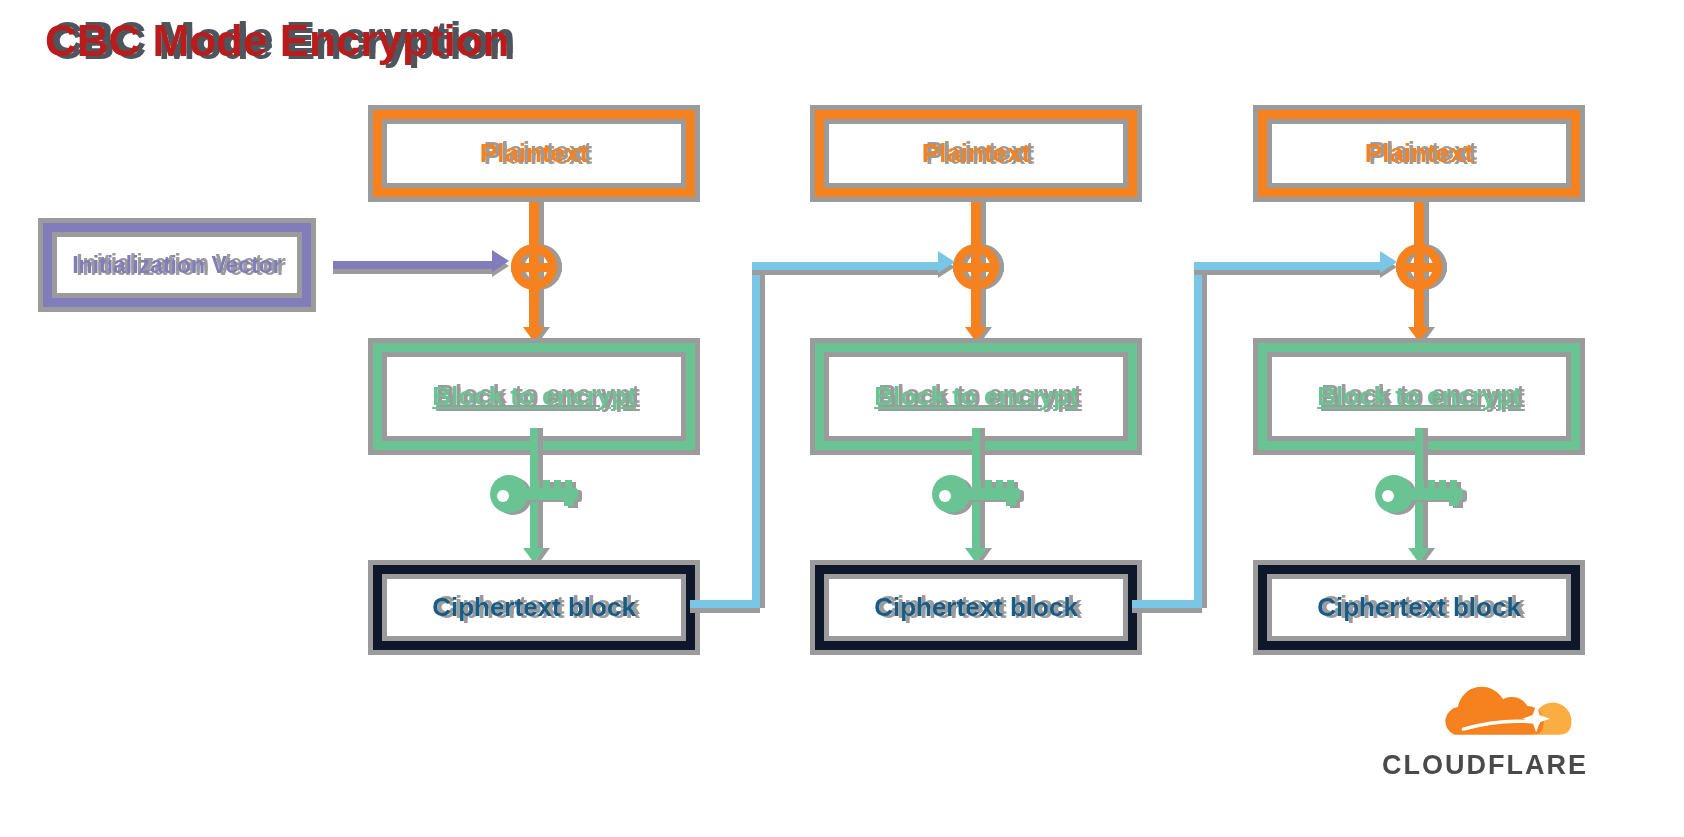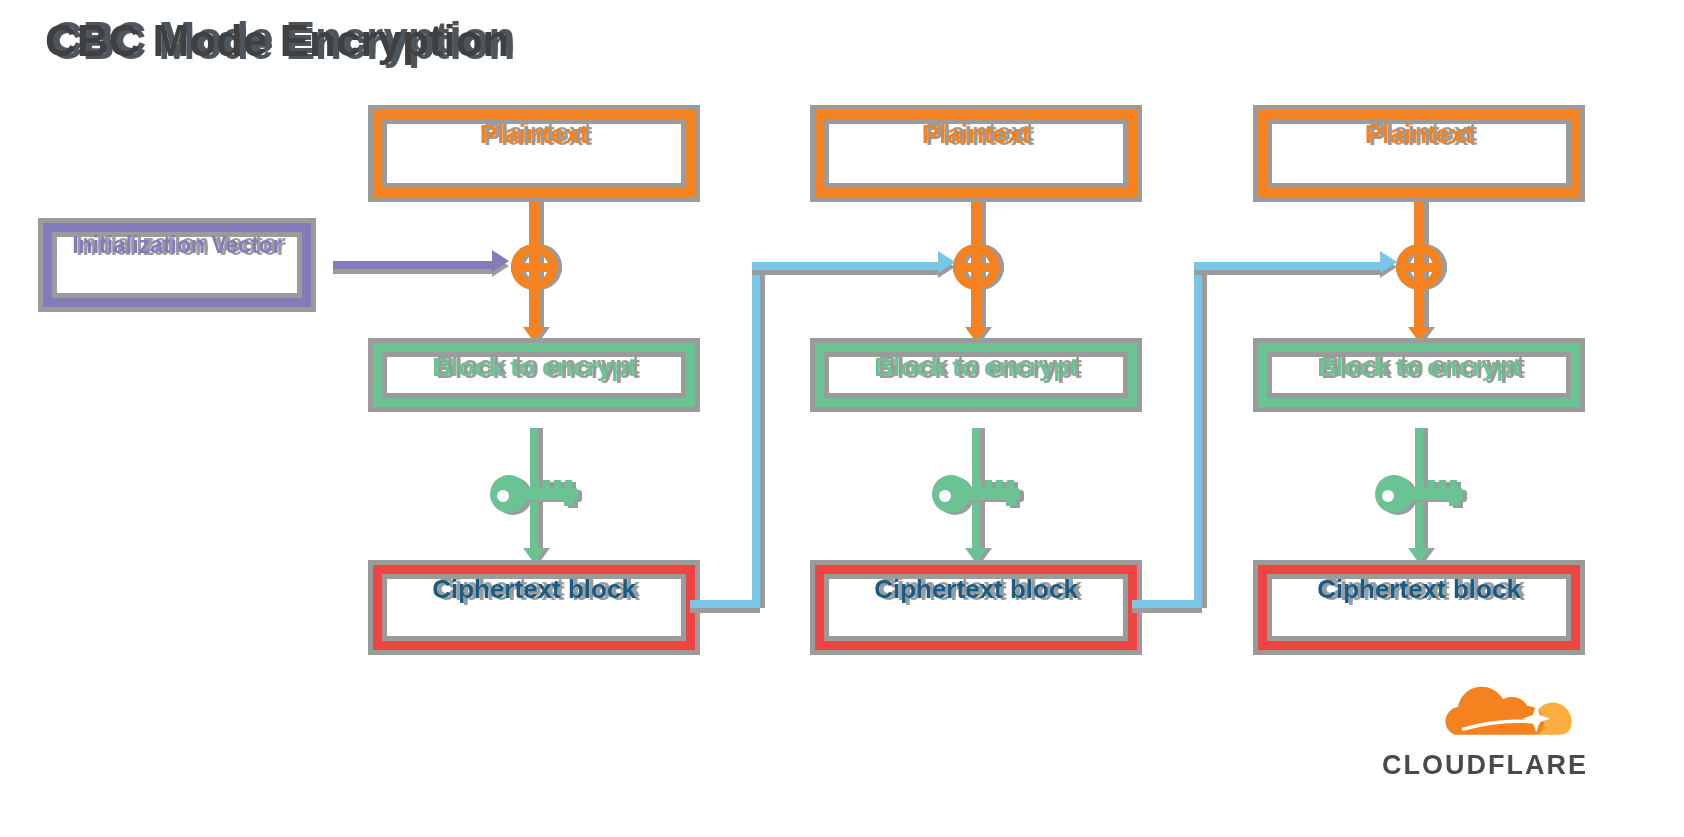--- a/index.html
+++ b/index.html
@@ -3,41 +3,41 @@
 <meta charset="utf-8">
 <style>
   html,body{margin:0;padding:0;background:#ffffff;}
   #stage{
     position:relative;width:1684px;height:837px;overflow:hidden;background:#ffffff;
     font-family:"Liberation Sans", sans-serif;
   }
   
   .title{
     position:absolute;left:45px;top:16px;
-    font-size:44px;font-weight:bold;color:#404040;letter-spacing:0px;
+    font-size:44px;font-weight:bold;color:#b91c1c;letter-spacing:0px;
     text-shadow:6px -3px 0 #4D565D, 6px 3px 0 #4D565D;
     white-space:nowrap;
   }
   
   .box{
     position:absolute;background:#ffffff;box-sizing:border-box;
-    display:flex;align-items:flex-start;justify-content:center;
+    display:flex;align-items:center;justify-content:center;
     font-weight:bold;font-size:26px;
     box-shadow:0 0 0 5px #9B9B9B, inset 0 0 0 5px #9B9B9B;
   }
   .box span{text-shadow:4px -2px 0 #9B9B9B, 4px 2px 0 #9B9B9B;}
   .box-orange{border:9px solid #F6821F;color:#F6821F;}
   .box-green {border:9px solid #6AC392;color:#6AC392;}
-  .box-blue  {border:9px solid #ef4444;color:#175C86;}
+  .box-blue  {border:9px solid #0f172a;color:#175C86;}
   .box-purple{border:9px solid #837CBB;color:#837CBB;}
   
   .column{position:absolute;top:0;width:322px;height:700px;}
   .col-1{left:373px;} .col-2{left:815px;} .col-3{left:1258px;}
   .box-plaintext {top:110px;left:0;right:0;height:87px;}
-  .box-block     {top:343px;left:0;right:0;height:64px;}
+  .box-block     {top:343px;left:0;right:0;height:107px;text-decoration:underline;}
   .box-cipher    {top:565px;left:0;right:0;height:85px;}
   
   .vline,.hline{position:absolute;}
   .oline{left:50%;margin-left:-5px;top:197px;width:10px;height:131px;background:#F6821F;box-shadow:5px 0 0 #9B9B9B;}
   .gline{left:50%;margin-left:-4px;top:428px;width:8px;height:120px;background:#6AC392;box-shadow:5px 0 0 #9B9B9B;}
   .arrow-down{position:absolute;width:0;height:0;border-left:11px solid transparent;border-right:11px solid transparent;left:50%;margin-left:-11px;}
   .arrow-down-orange{top:327px;border-top:15px solid #F6821F;filter:drop-shadow(5px 0 0 #9B9B9B);}
   .arrow-down-green {top:548px;border-top:15px solid #6AC392;filter:drop-shadow(5px 0 0 #9B9B9B);}
   .arrow-right{position:absolute;width:0;height:0;border-top:11px solid transparent;border-bottom:11px solid transparent;}
   

